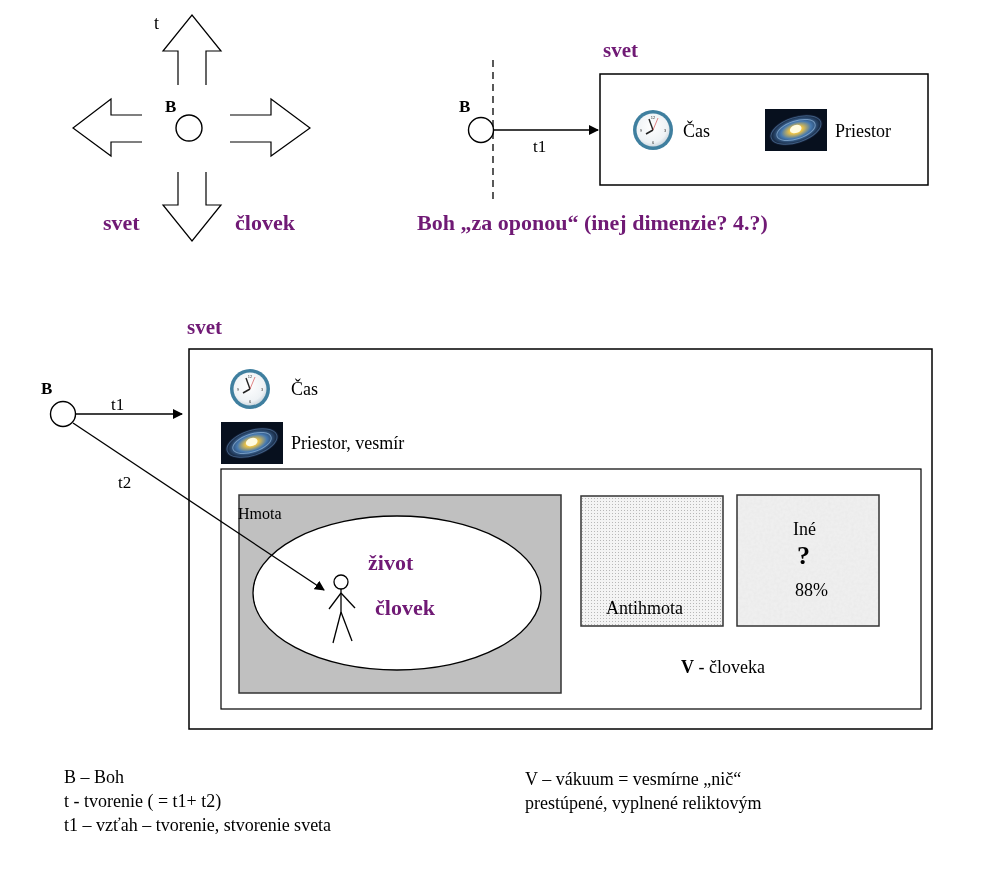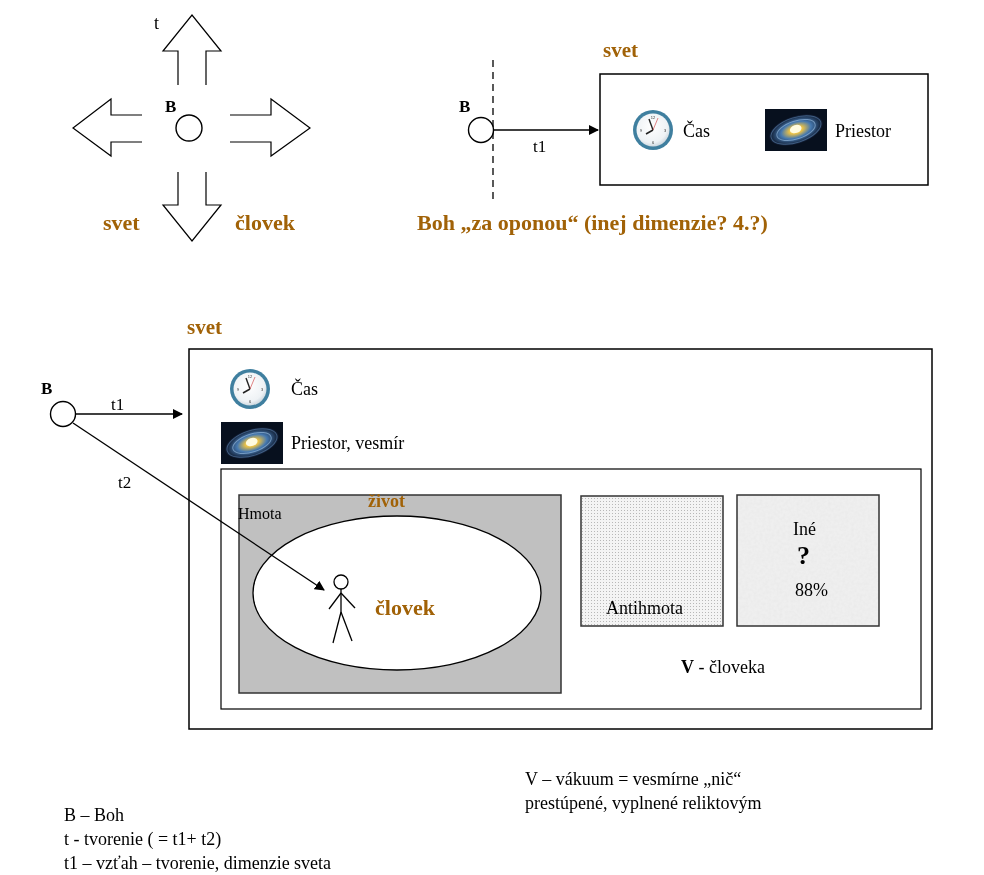--- a/index.html
+++ b/index.html
@@ -2,21 +2,21 @@
 <html><head>
 <meta charset="utf-8">
 <style>
   html, body { margin: 0; padding: 0; background: #ffffff; }
   body { width: 984px; height: 875px; position: relative; overflow: hidden;
          font-family: "Liberation Serif", serif; color: #000; }
   #stage { position: absolute; left: 0; top: 0; }
   .lbl { position: absolute; white-space: nowrap; line-height: 1; }
   .serif { font-family: "Liberation Serif", serif; }
   .bold { font-weight: bold; }
-  .gray { color: #a16207; text-align: right; }
+  .gray { color: #701a75; text-align: right; }
   .legend { position: absolute; font-family: "Liberation Serif", serif; font-size: 18px; line-height: 24px; }
   .legend div { white-space: nowrap; }
 </style>
 </head>
 <body>
 
 <svg id="stage" width="984" height="875" viewBox="0 0 984 875" xmlns="http://www.w3.org/2000/svg">
   <defs>
     <marker id="arrowhead" markerWidth="10" markerHeight="10" refX="9" refY="5" orient="auto" markerUnits="userSpaceOnUse">
       <path d="M0,0 L10,5 L0,10 z" fill="#000"></path>
@@ -118,29 +118,29 @@
 <span class="lbl serif" style="left:835px;top:122px;font-size:18px;">Priestor</span>
 <span class="lbl serif bold gray" style="left:417px;top:212px;font-size:22px;">Boh „za oponou“ (inej dimenzie? 4.?)</span>
 
 <span class="lbl serif bold gray" style="left:187px;top:317px;font-size:21px;">svet</span>
 <span class="lbl serif bold" style="left:41px;top:380px;font-size:17px;">B</span>
 <span class="lbl serif" style="left:111px;top:396px;font-size:17px;">t1</span>
 <span class="lbl serif" style="left:118px;top:474px;font-size:17px;">t2</span>
 <span class="lbl serif" style="left:291px;top:380px;font-size:18px;">Čas</span>
 <span class="lbl serif" style="left:291px;top:434px;font-size:18px;">Priestor, vesmír</span>
 <span class="lbl serif" style="left:238px;top:506px;font-size:16px;">Hmota</span>
-<span class="lbl serif bold gray" style="left:368px;top:492px;font-size:18px;">život</span>
+<span class="lbl serif bold gray" style="left:368px;top:552px;font-size:22px;">život</span>
 <span class="lbl serif bold gray" style="left:375px;top:597px;font-size:22px;">človek</span>
 <span class="lbl serif" style="left:606px;top:551px;font-size:18px;margin-top:48px;">Antihmota</span>
 <span class="lbl serif" style="left:793px;top:520px;font-size:18px;">Iné</span>
 <span class="lbl serif bold" style="left:797px;top:543px;font-size:26px;">?</span>
 <span class="lbl serif" style="left:795px;top:581px;font-size:18px;">88%</span>
 <span class="lbl serif" style="left:681px;top:658px;font-size:18px;"><b>V</b><span> - človeka</span></span>
 
-<div class="legend" style="left:64px;top:765px;margin-top:38px;">
+<div class="legend" style="left:64px;top:765px;">
   <div>B – Boh</div>
   <div>t - tvorenie ( = t1+ t2)</div>
-  <div>t1 – vzťah – tvorenie, dimenzie sveta</div>
+  <div>t1 – vzťah – tvorenie, stvorenie sveta</div>
 </div>
 <div class="legend" style="left:525px;top:767px;">
   <div>V – vákuum = vesmírne „nič“</div>
   <div>prestúpené, vyplnené reliktovým</div>
 </div>
 
 </body></html>

